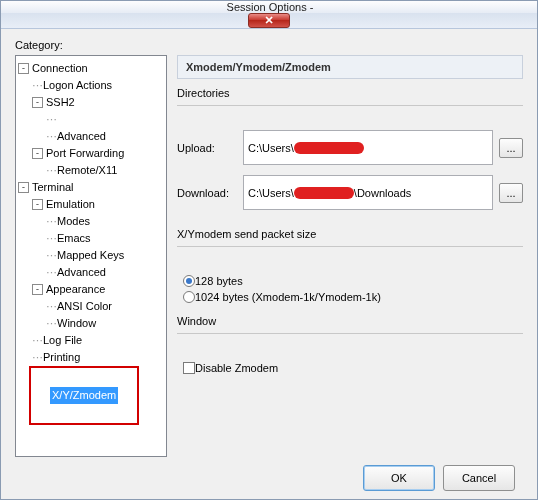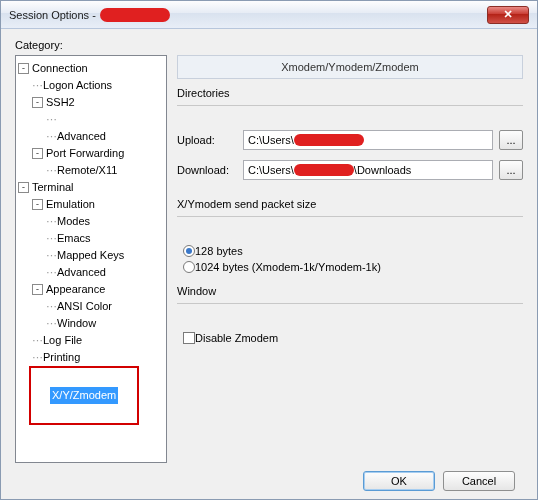--- a/index.html
+++ b/index.html
@@ -1,58 +1,58 @@
 <!DOCTYPE html>
 <html><head>
 <meta charset="utf-8">
 <style>
 * { box-sizing: border-box; margin: 0; padding: 0; font-family: "Segoe UI", Tahoma, sans-serif; font-size: 11px; }
 body { background: #f0f0f0; width: 538px; height: 500px; overflow: hidden; }
 
 .window { width: 538px; height: 500px; background: #f0f0f0; border: 1px solid #8a9bb2; box-shadow: 0 3px 10px rgba(0,0,0,0.3); position: relative; }
 
-.titlebar { height: 28px; background: linear-gradient(#fdfdfe, #e6ecf5 45%, #d9e2ef 46%, #e8eef7); border-bottom: 1px solid #b7c6dc; display: flex; align-items: center; padding: 0 6px 0 8px; }
+.titlebar { height: 28px; background: linear-gradient(#fdfdfe, #e6ecf5 45%, #d9e2ef 46%, #e8eef7); border-bottom: 1px solid #b7c6dc; display: flex; align-items: center; padding: 0 6px 0 8px; flex-direction: column; }
 .titlebar .title { color: #1a1a1a; flex: 0 0 auto; }
 .titlebar .redact1 { width: 70px; height: 14px; background: #e02020; border-radius: 7px; margin-left: 4px; }
 .titlebar .spacer { flex: 1; }
 .close-btn { width: 42px; height: 18px; background: linear-gradient(#e98a85, #c83b32 45%, #b42318 46%, #d15047); border: 1px solid #8b2d25; border-radius: 3px; display: flex; align-items: center; justify-content: center; color: #fff; font-weight: bold; font-size: 12px; margin-right: 2px; cursor: pointer; }
 
 .body { padding: 10px 8px 8px 14px; height: calc(100% - 28px); display: flex; flex-direction: column; }
 .category-label { margin-bottom: 4px; color: #000; }
 .columns { display: flex; gap: 10px; flex: 1; min-height: 0; }
 
 .tree-panel { width: 152px; border: 1px solid #828790; background: #fff; padding: 4px 2px; overflow: hidden; }
 .tree { list-style: none; }
 .tree li { white-space: nowrap; line-height: 17px; color: #000; position: relative; }
 .tree .row { display: flex; align-items: center; height: 17px; cursor: pointer; }
 .tree .exp { width: 11px; height: 11px; border: 1px solid #8a8a8a; background: #fff; margin-right: 3px; display: inline-flex; align-items: center; justify-content: center; font-size: 9px; line-height: 1; color: #333; font-family: monospace; }
 .tree .dots { color: #999; margin-right: 1px; letter-spacing: -1px; }
 .tree ul { list-style: none; padding-left: 14px; }
 .tree .sel { background: #3399ff; color: #fff; padding: 0 2px; }
 .tree .selwrap { border: 2px solid #d20000; padding: 19px; display: inline-block; margin-left: -3px; }
 
 .right-panel { flex: 1; display: flex; flex-direction: column; gap: 8px; padding-right: 6px; }
-.section-title { background: #edf1f6; border: 1px solid #c8d0dc; padding: 5px 8px; font-weight: normal; color: #333; text-align: center; }
+.section-title { background: #edf1f6; border: 1px solid #c8d0dc; padding: 5px 8px; font-weight: bold; color: #333; }
 .group { }
 .group-title { color: #000; margin-bottom: 6px; }
 .group-body { border-top: 1px solid #c8c8c8; padding-top: 24px; }
 .form-row { display: flex; align-items: center; gap: 6px; margin-bottom: 10px; }
 .form-row label { width: 60px; color: #000; }
-.text-input { flex: 1; height: 20px; border: 1px solid #abadb3; background: #fff; padding: 0 4px; display: flex; align-items: center; }
+.text-input { flex: 1; height: 35px; border: 1px solid #abadb3; background: #fff; padding: 0 4px; display: flex; align-items: center; }
 .text-input .val { color: #000; }
 .text-input .red { display: inline-block; height: 12px; background: #e02020; border-radius: 6px; }
 .browse-btn { width: 24px; height: 20px; border: 1px solid #8e8f8f; background: linear-gradient(#fdfdfd, #e6e6e6); border-radius: 2px; display: flex; align-items: center; justify-content: center; cursor: pointer; }
 
 .radio-row, .check-row { display: flex; align-items: center; gap: 0; margin: 4px 0 4px 6px; color: #000; }
 .radio { width: 12px; height: 12px; border: 1px solid #7a7a7a; border-radius: 50%; background: #fff; display: inline-flex; align-items: center; justify-content: center; }
 .radio.checked::after { content: ""; width: 6px; height: 6px; background: #3a78c9; border-radius: 50%; }
 .checkbox { width: 12px; height: 12px; border: 1px solid #7a7a7a; background: #fff; }
 
 .footer { display: flex; justify-content: flex-end; gap: 8px; padding: 8px 14px 0 0; }
-.btn { min-width: 72px; height: 20px; border: 1px solid #8e8f8f; background: linear-gradient(#fdfdfd, #e6e6e6); border-radius: 3px; display: flex; align-items: center; justify-content: center; cursor: pointer; color: #000; }
+.btn { min-width: 72px; height: 26px; border: 1px solid #8e8f8f; background: linear-gradient(#fdfdfd, #e6e6e6); border-radius: 3px; display: flex; align-items: center; justify-content: center; cursor: pointer; color: #000; }
 .btn.default { border: 1px solid #5a9bd4; box-shadow: 0 0 0 1px #a6cdf0 inset; }
 </style>
 </head>
 <body>
 
 <div class="window">
 
   <div class="titlebar">
     <span class="title">Session Options -</span>
     <span class="redact1"></span>

